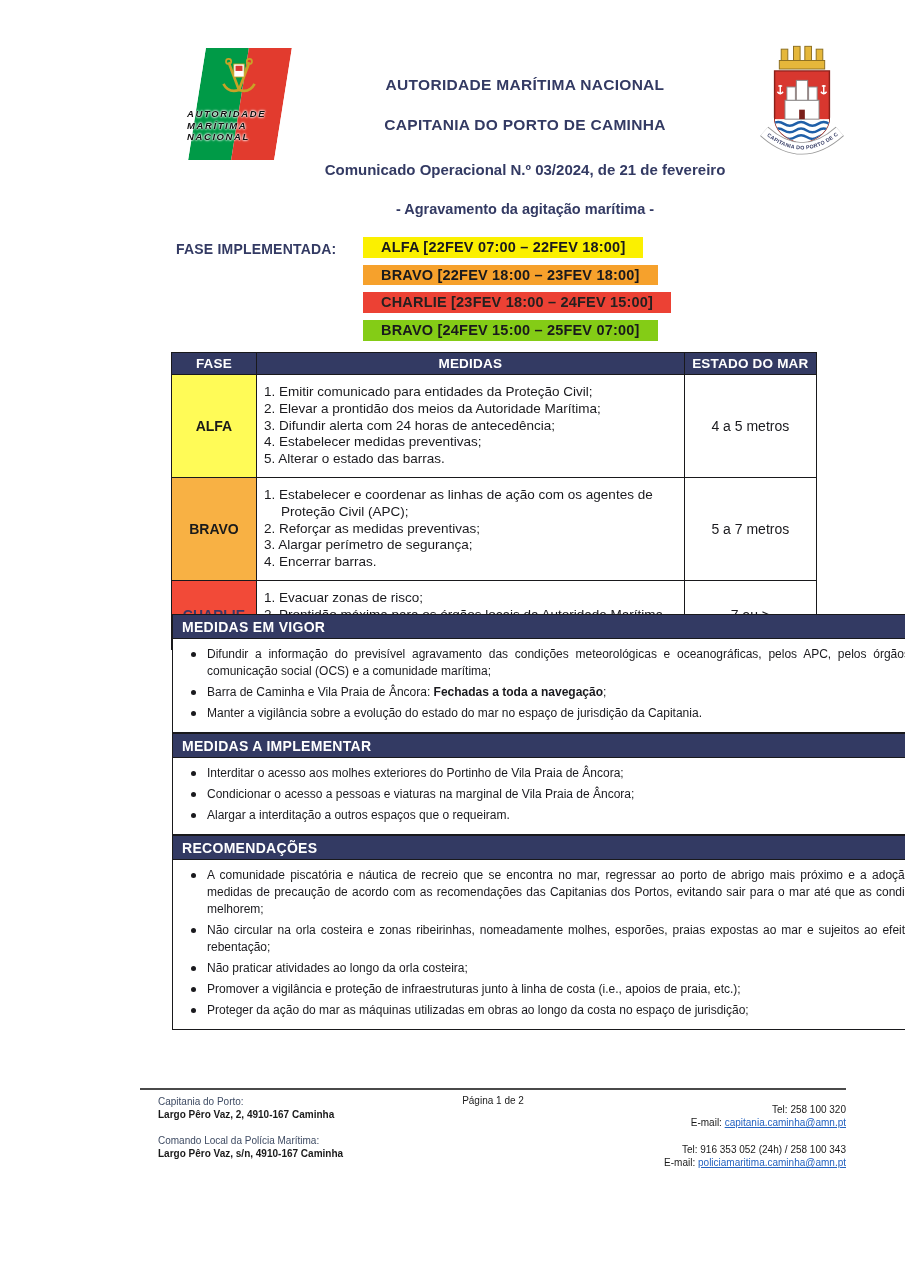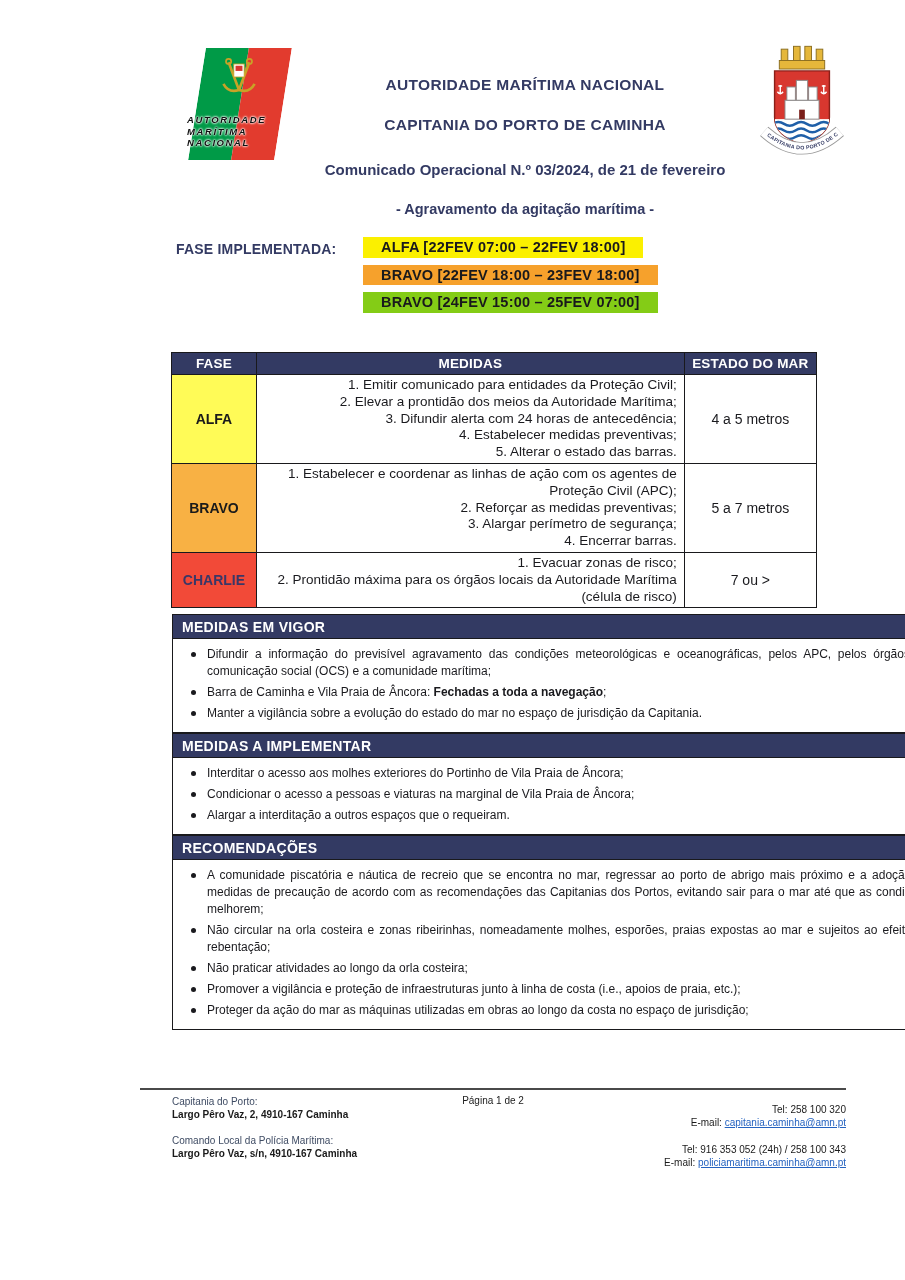--- a/index.html
+++ b/index.html
@@ -15,21 +15,21 @@
   .comunicado{top:161px;font-size:15px;}
   .subject{top:201px;font-size:14.5px;}
 
   
   .amn-logo{position:absolute;left:183px;top:46px;width:120px;height:118px;}
   .amn-flag{position:absolute;left:14px;top:2px;width:86px;height:112px;
             transform:skewX(-9deg);overflow:hidden;display:flex;}
   .amn-green{flex:1;background:#009A47;}
   .amn-red{flex:1;background:#E23B2E;}
   .amn-emblem{position:absolute;left:30px;top:8px;width:52px;height:46px;}
-  .amn-text{position:absolute;left:4px;top:68px;font-size:9.5px;font-weight:bold;
+  .amn-text{position:absolute;left:4px;top:62px;font-size:9.5px;font-weight:bold;
             font-style:italic;color:#111;line-height:11.5px;letter-spacing:1.6px;
             text-shadow:0 0 2px #fff,0 0 2px #fff,0 0 3px #fff;}
 
   
   .crest{position:absolute;left:750px;top:40px;width:104px;height:128px;}
 
   
   .phase-label{position:absolute;left:176px;top:241px;font-size:14px;
                font-weight:bold;color:#333A63;letter-spacing:.2px;}
   .phase-list{position:absolute;left:363px;top:237px;display:flex;
@@ -37,41 +37,41 @@
   .phase-line{font-size:14.5px;font-weight:bold;color:#19191c;
               padding:2px 18px;line-height:1.15;letter-spacing:.2px;}
 
   
   .phase-table{position:absolute;left:171px;top:352px;width:646px;
                border-collapse:collapse;}
   .phase-table th{background:#333A63;color:#fff;font-size:13.5px;font-weight:bold;
                   padding:3px 4px;border:1.6px solid #19191c;letter-spacing:.2px;}
   .phase-table td{border:1.6px solid #19191c;vertical-align:middle;}
   .fase-cell{width:83px;text-align:center;font-weight:bold;font-size:14px;}
-  .medidas-cell{width:430px;padding:2px 7px;font-size:13.5px;line-height:16.8px;text-align:right;}
+  .medidas-cell{width:430px;padding:9px 7px;font-size:13.5px;line-height:16.8px;}
   .measure{padding-left:17px;text-indent:-17px;}
   .estado-cell{width:133px;text-align:center;font-size:14px;}
 
   
   .sections{position:absolute;left:172px;top:614px;width:768px;}
   .section-banner{background:#333A63;color:#fff;font-weight:bold;font-size:14px;
                   padding:4px 9px 3px 9px;border:1.6px solid #19191c;
                   border-bottom:none;letter-spacing:.3px;}
   .section-box{border:1.6px solid #19191c;border-top:1.2px solid #19191c;
                padding:5px 9px 6px 9px;background:#fff;}
   .bullet{position:relative;padding-left:25px;font-size:12px;line-height:17px;
           text-align:justify;margin:2px 0 4px 0;}
   .bullet::before{content:"";position:absolute;left:9px;top:6px;width:5px;height:5px;
                   border-radius:50%;background:#1a1a1e;}
   .b{font-weight:bold;}
 
   
   .footer{position:absolute;left:140px;top:1088px;width:706px;height:90px;
           border-top:2px solid #4a4a4a;font-size:10px;}
-  .f-left{position:absolute;left:32px;top:5px;line-height:13px;}
+  .f-left{position:absolute;left:18px;top:5px;line-height:13px;}
   .f-block{margin-bottom:13px;}
   .f-label{color:#3E4B63;}
   .f-addr{color:#1a1a1a;font-weight:bold;}
   .f-center{position:absolute;left:0;width:100%;top:5px;text-align:center;color:#1a1a1a;}
   .f-right{position:absolute;right:0;top:13px;text-align:right;line-height:13px;color:#1a1a1a;}
   .f-rblock{margin-bottom:14px;}
   .f-link{color:#2563C0;text-decoration:underline;cursor:pointer;}
 </style>
 </head>
 <body>
@@ -145,20 +145,21 @@
 
   <div class="org-title">AUTORIDADE MARÍTIMA NACIONAL</div>
   <div class="dept-title">CAPITANIA DO PORTO DE CAMINHA</div>
   <div class="comunicado">Comunicado Operacional N.º 03/2024, de 21 de fevereiro</div>
   <div class="subject">- Agravamento da agitação marítima -</div>
 
   <div class="phase-label">FASE IMPLEMENTADA:</div>
   <div class="phase-list">
       <div class="phase-line" style="background: rgb(251, 240, 0); color: rgb(25, 25, 28);">ALFA [22FEV 07:00 – 22FEV 18:00]</div>
       <div class="phase-line" style="background: rgb(246, 161, 44); color: rgb(25, 25, 28);">BRAVO [22FEV 18:00 – 23FEV 18:00]</div>
+      <div class="phase-line" style="background: rgb(236, 65, 52); color: rgb(38, 32, 31);">CHARLIE [23FEV 18:00 – 24FEV 15:00]</div>
       <div class="phase-line" style="background: #84cc16; color: rgb(25, 25, 28);">BRAVO [24FEV 15:00 – 25FEV 07:00]</div>
     </div>
 
   <table class="phase-table">
     <thead>
       <tr>
         <th>FASE</th>
         <th>MEDIDAS</th>
         <th>ESTADO DO MAR</th>
       </tr>

